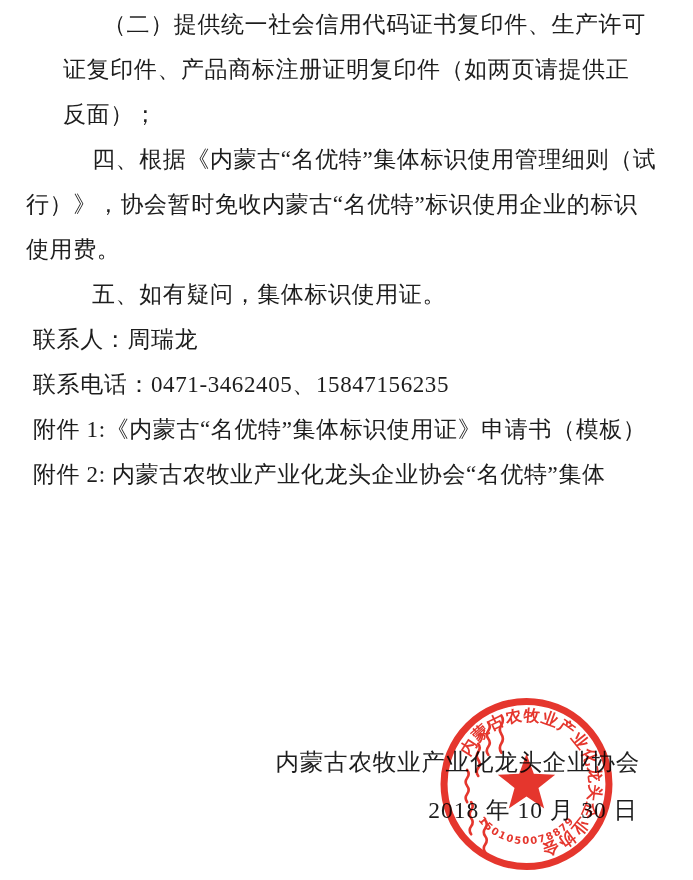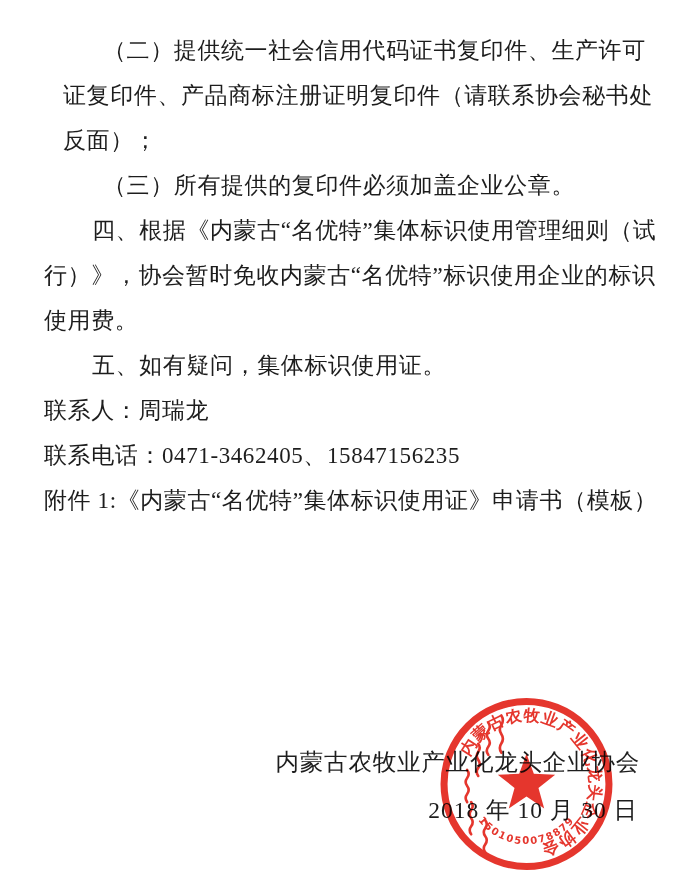--- a/index.html
+++ b/index.html
@@ -5,30 +5,30 @@
   html,body{margin:0;padding:0;}
   body{
     width:693px;height:880px;
     background:#ffffff;
     position:relative;
     overflow:hidden;
     font-family:"Liberation Serif","DejaVu Serif",serif;
     color:#1d1d1d;
   }
   .doc-body{
-    position:absolute;left:0;top:28px;width:693px;
+    position:absolute;left:0;top:2px;width:693px;
   }
   .doc-line{
     height:45px;line-height:45px;
     font-size:23px;letter-spacing:0.6px;
     white-space:pre;
   }
   
-  .ind-0{padding-left:44px;}
-  .ind-1{padding-left:33px;margin-left:11px;}
+  .ind-0{padding-left:26px;}
+  .ind-1{padding-left:33px;}
   .ind-2{padding-left:63px;}
   .ind-3{padding-left:92px;}
   .ind-4{padding-left:103px;}
   .signature-line{
     position:absolute;top:746px;right:53px;
     font-size:23.5px;letter-spacing:0.8px;white-space:pre;
   }
   .date-line{
     position:absolute;top:794px;right:55px;
     font-size:23.5px;letter-spacing:1px;white-space:pre;
@@ -40,30 +40,30 @@
     opacity:0.93;
   }
   .seal svg{width:100%;height:100%;}
 </style>
 </head>
 <body>
 
 <div class="doc-body">
 
 <div class="doc-line ind-4">（二）提供统一社会信用代码证书复印件、生产许可</div>
-    <div class="doc-line ind-2">证复印件、产品商标注册证明复印件（请联系协会秘书处</div>
+    <div class="doc-line ind-2">证复印件、产品商标注册证明复印件（如两页请提供正</div>
     <div class="doc-line ind-2">反面）；</div>
-    <div class="doc-line ind-4">（三）所有提供的复印件必须加盖企业公章。</div>
     <div class="doc-line ind-3">四、根据《内蒙古“名优特”集体标识使用管理细则（试</div>
     <div class="doc-line ind-0">行）》，协会暂时免收内蒙古“名优特”标识使用企业的标识</div>
     <div class="doc-line ind-0">使用费。</div>
     <div class="doc-line ind-3">五、如有疑问，集体标识使用证。</div>
     <div class="doc-line ind-1">联系人：周瑞龙</div>
     <div class="doc-line ind-1">联系电话：0471-3462405、15847156235</div>
     <div class="doc-line ind-1">附件 1:《内蒙古“名优特”集体标识使用证》申请书（模板）</div>
+    <div class="doc-line ind-1">附件 2: 内蒙古农牧业产业化龙头企业协会“名优特”集体</div>
   </div>
 
 <div class="signature-line">内蒙古农牧业产业化龙头企业协会</div>
 <div class="date-line">2018 年 10 月 30 日</div>
 
 <div class="seal">
   <svg viewBox="0 0 176 176" xmlns="http://www.w3.org/2000/svg">
     <defs>
       <path id="arcTop" d="M 88,88 m -63,0 a 63,63 0 1,1 126,0 a 63,63 0 1,1 -126,0" fill="none"></path>
       <path id="arcBottom" d="M 88,88 m -60,0 a 60,60 0 0,0 120,0" fill="none"></path>

